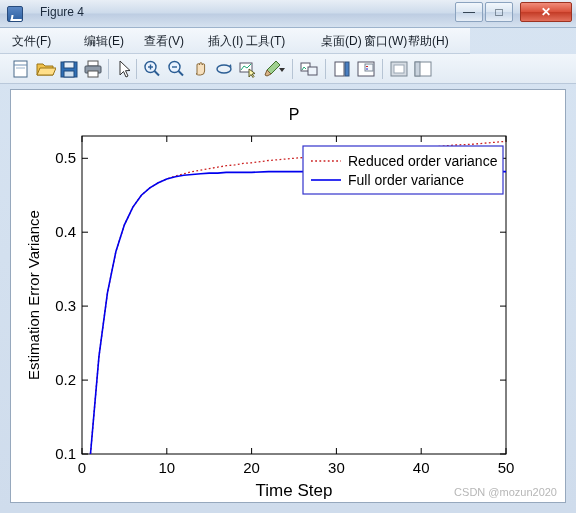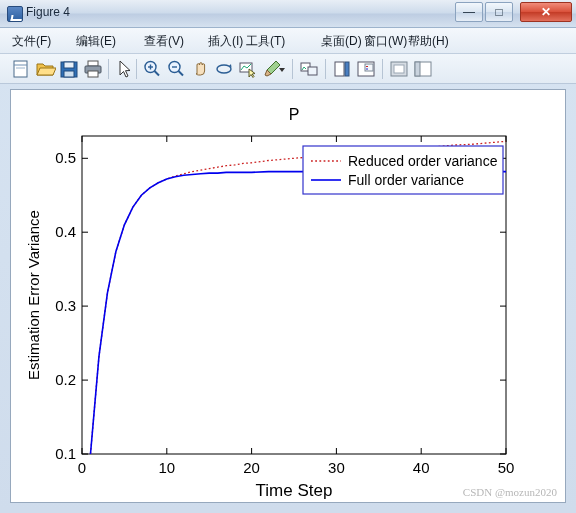--- a/index.html
+++ b/index.html
@@ -47,21 +47,21 @@
     content: "";
     position: absolute;
     left: 3px; top: 8px;
     width: 9px; height: 4px;
     border-left: 2px solid #ffffff;
     border-bottom: 2px solid #ffffff;
     transform: skewX(-10deg);
   }
   #title-text {
     position: absolute;
-    left: 26px; top: 5px;
+    left: 40px; top: 5px;
     font-size: 12px;
     color: #1b2a3d;
     font-family: "Liberation Sans", sans-serif;
   }
   .wbtn {
     position: absolute;
     top: 2px;
     width: 28px;
     height: 20px;
     border: 1px solid #8ba3bf;
@@ -82,21 +82,21 @@
     border: 1px solid #9d3322;
     color: #ffffff;
     font-weight: bold;
   }
   .wbtn span { pointer-events: none; }
 
   
   #menubar {
     position: absolute;
     left: 0; top: 28px;
-    width: 576px;
+    width: 470px;
     height: 26px;
     background: linear-gradient(to bottom, #f4f8fc 0%, #e4ecf5 100%);
     border-bottom: 1px solid #c0cede;
     box-sizing: border-box;
   }
   .menu-item {
     position: absolute;
     top: 4px;
     height: 18px;
     font-size: 12px;
@@ -146,21 +146,21 @@
   #plot-svg {
     position: absolute;
     left: 0; top: 0;
   }
   #watermark {
     position: absolute;
     right: 8px;
     bottom: 4px;
     font-size: 11px;
     color: #b7b7b7;
-    font-family: Liberation Serif, serif;
+    font-family: Liberation Sans, sans-serif;
   }
   text {
     font-family: "Liberation Sans", sans-serif;
     fill: #000000;
   }
 </style>
 </head>
 <body>
 
 <div id="window">
@@ -174,21 +174,21 @@
     <div class="wbtn" id="btn-max">
       <span>□</span>
     </div>
     <div class="wbtn" id="btn-close">
       <span>✕</span>
     </div>
   </div>
 
   <div id="menubar">
     <div class="menu-item" style="left:8px">文件(F)</div>
-    <div class="menu-item" style="left:72px">编辑(E)</div>
+    <div class="menu-item" style="left:80px">编辑(E)</div>
     <div class="menu-item" style="left:140px">查看(V)</div>
     <div class="menu-item" style="left:204px">插入(I)</div>
     <div class="menu-item" style="left:242px">工具(T)</div>
     <div class="menu-item" style="left:317px">桌面(D)</div>
     <div class="menu-item" style="left:360px">窗口(W)</div>
     <div class="menu-item" style="left:404px">帮助(H)</div>
   </div>
 
   <div id="toolbar">
 

